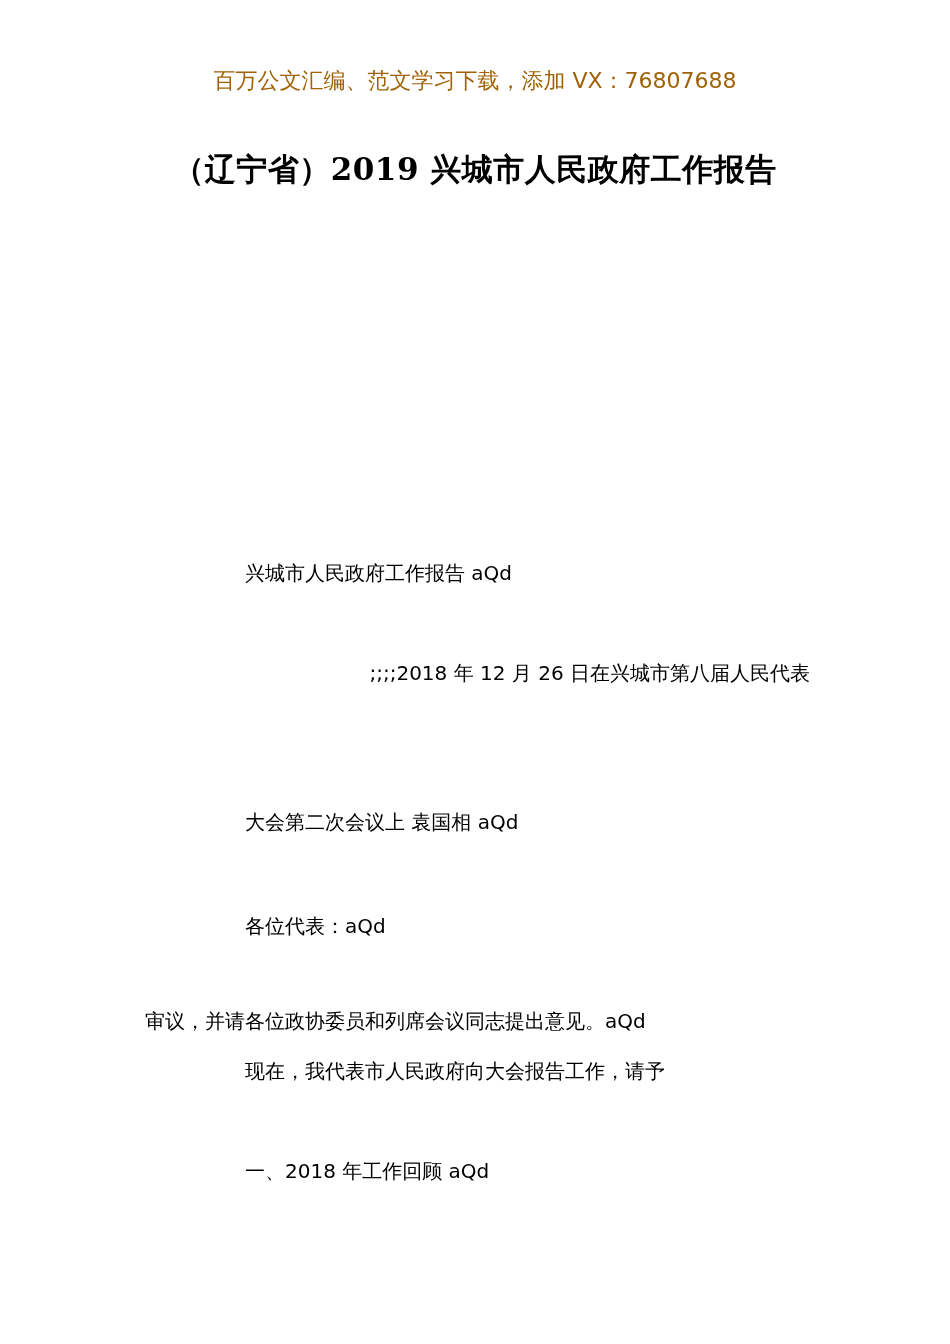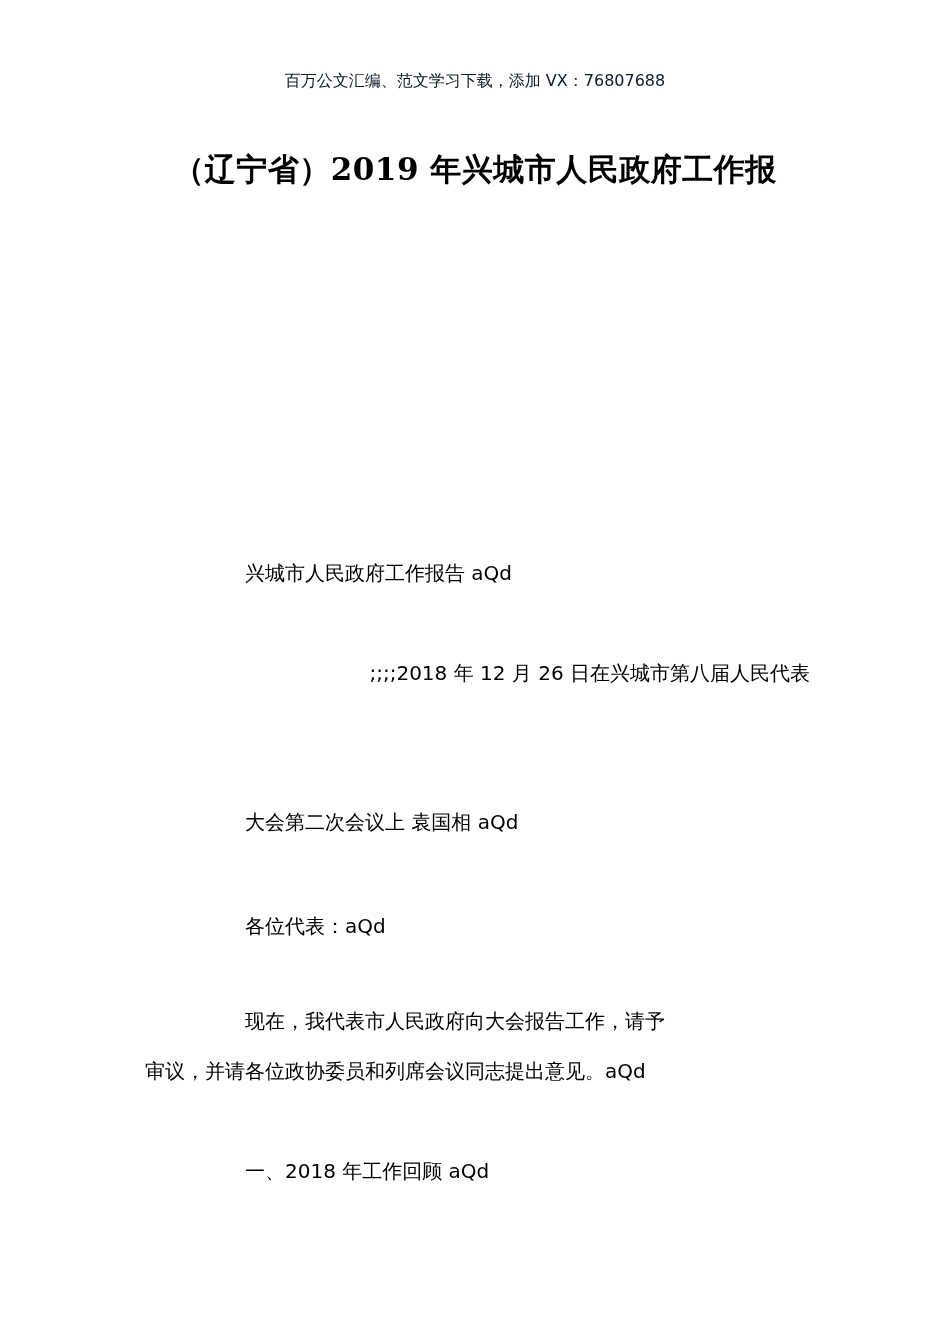--- a/index.html
+++ b/index.html
@@ -14,23 +14,23 @@
       overflow: hidden;
       font-family: "DejaVu Sans", "Liberation Sans", sans-serif;
       color: #000000;
     }
     .watermark {
       position: absolute;
       left: 0;
       width: 950px;
       top: 68px;
       text-align: center;
-      font-size: 16px;
+      font-size: 22px;
       line-height: 26px;
-      color: #0f172a;
+      color: #a16207;
       white-space: nowrap;
     }
     .title {
       position: absolute;
       left: 143px;
       width: 664px;
       top: 143px;
       text-align: center;
       font-family: "DejaVu Sans", "Liberation Sans", sans-serif;
       font-weight: bold;
@@ -56,39 +56,39 @@
     }
     .para .line { display: block; }
     .indent { padding-left: 100px; }
   </style>
 </head>
 <body>
 
 <div class="watermark">百万公文汇编、范文学习下载，添加 VX：76807688</div>
 
 <h1 class="title" style="margin:0;">
-  <span class="line"><span>（辽宁省）</span><span class="num">2019</span><span> 年兴城市人民政府工作报</span></span>
+  <span class="line"><span>（辽宁省）</span><span class="num">2019</span><span> 兴城市人民政府工作报告</span></span>
 </h1>
 
 <div class="para" style="top:548px;">
   <span class="line indent">兴城市人民政府工作报告 aQd</span>
 </div>
 
 <div class="para" style="top:648px;text-align:right;">
   <span class="line indent">;;;;2018 年 12 月 26 日在兴城市第八届人民代表</span>
 </div>
 
 <div class="para" style="top:797px;">
   <span class="line indent">大会第二次会议上 袁国相 aQd</span>
 </div>
 
 <div class="para" style="top:901px;">
   <span class="line indent">各位代表：aQd</span>
 </div>
 
 <div class="para" style="top:996px;">
+  <span class="line">审议，并请各位政协委员和列席会议同志提出意见。aQd</span>
   <span class="line indent">现在，我代表市人民政府向大会报告工作，请予</span>
-  <span class="line">审议，并请各位政协委员和列席会议同志提出意见。aQd</span>
 </div>
 
 <div class="para" style="top:1146px;">
   <span class="line indent">一、2018 年工作回顾 aQd</span>
 </div>
 
 </body></html>

